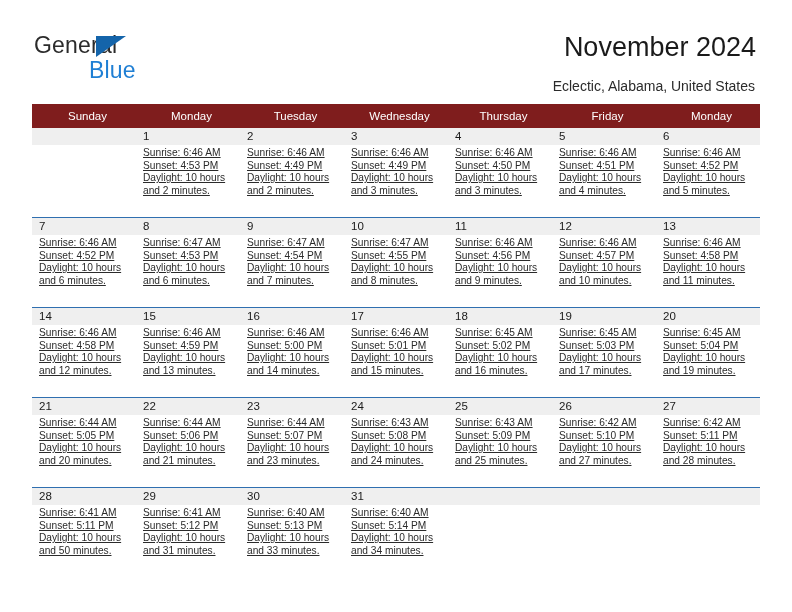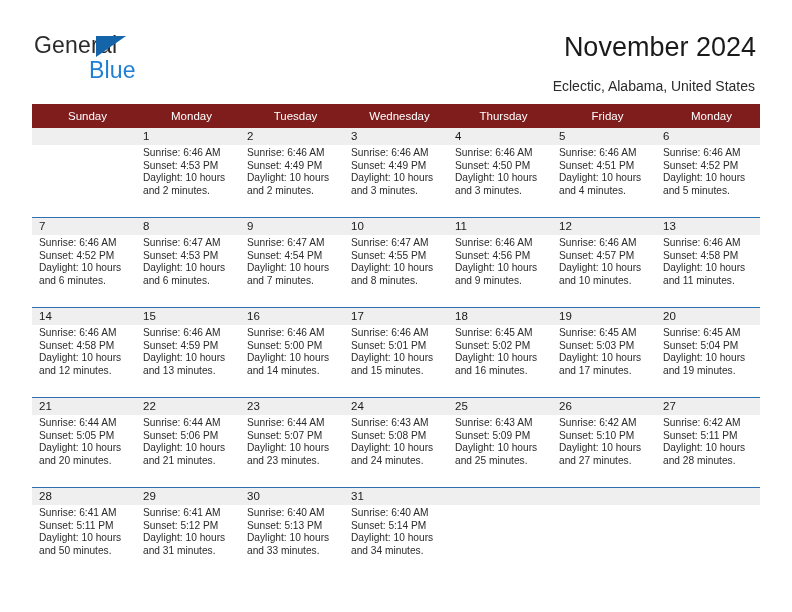--- a/index.html
+++ b/index.html
@@ -129,20 +129,21 @@
     box-sizing: border-box;
   }
   .daynum.empty {
     color: transparent;
   }
   .details {
     padding: 2px 6px 0 7px;
     font-size: 10.2px;
     line-height: 12.6px;
     color: #2b2b2b;
+    text-decoration: underline;
   }
   .details div {
     white-space: nowrap;
   }
 </style>
 </head>
 <body>
 
 <div class="page">
 

